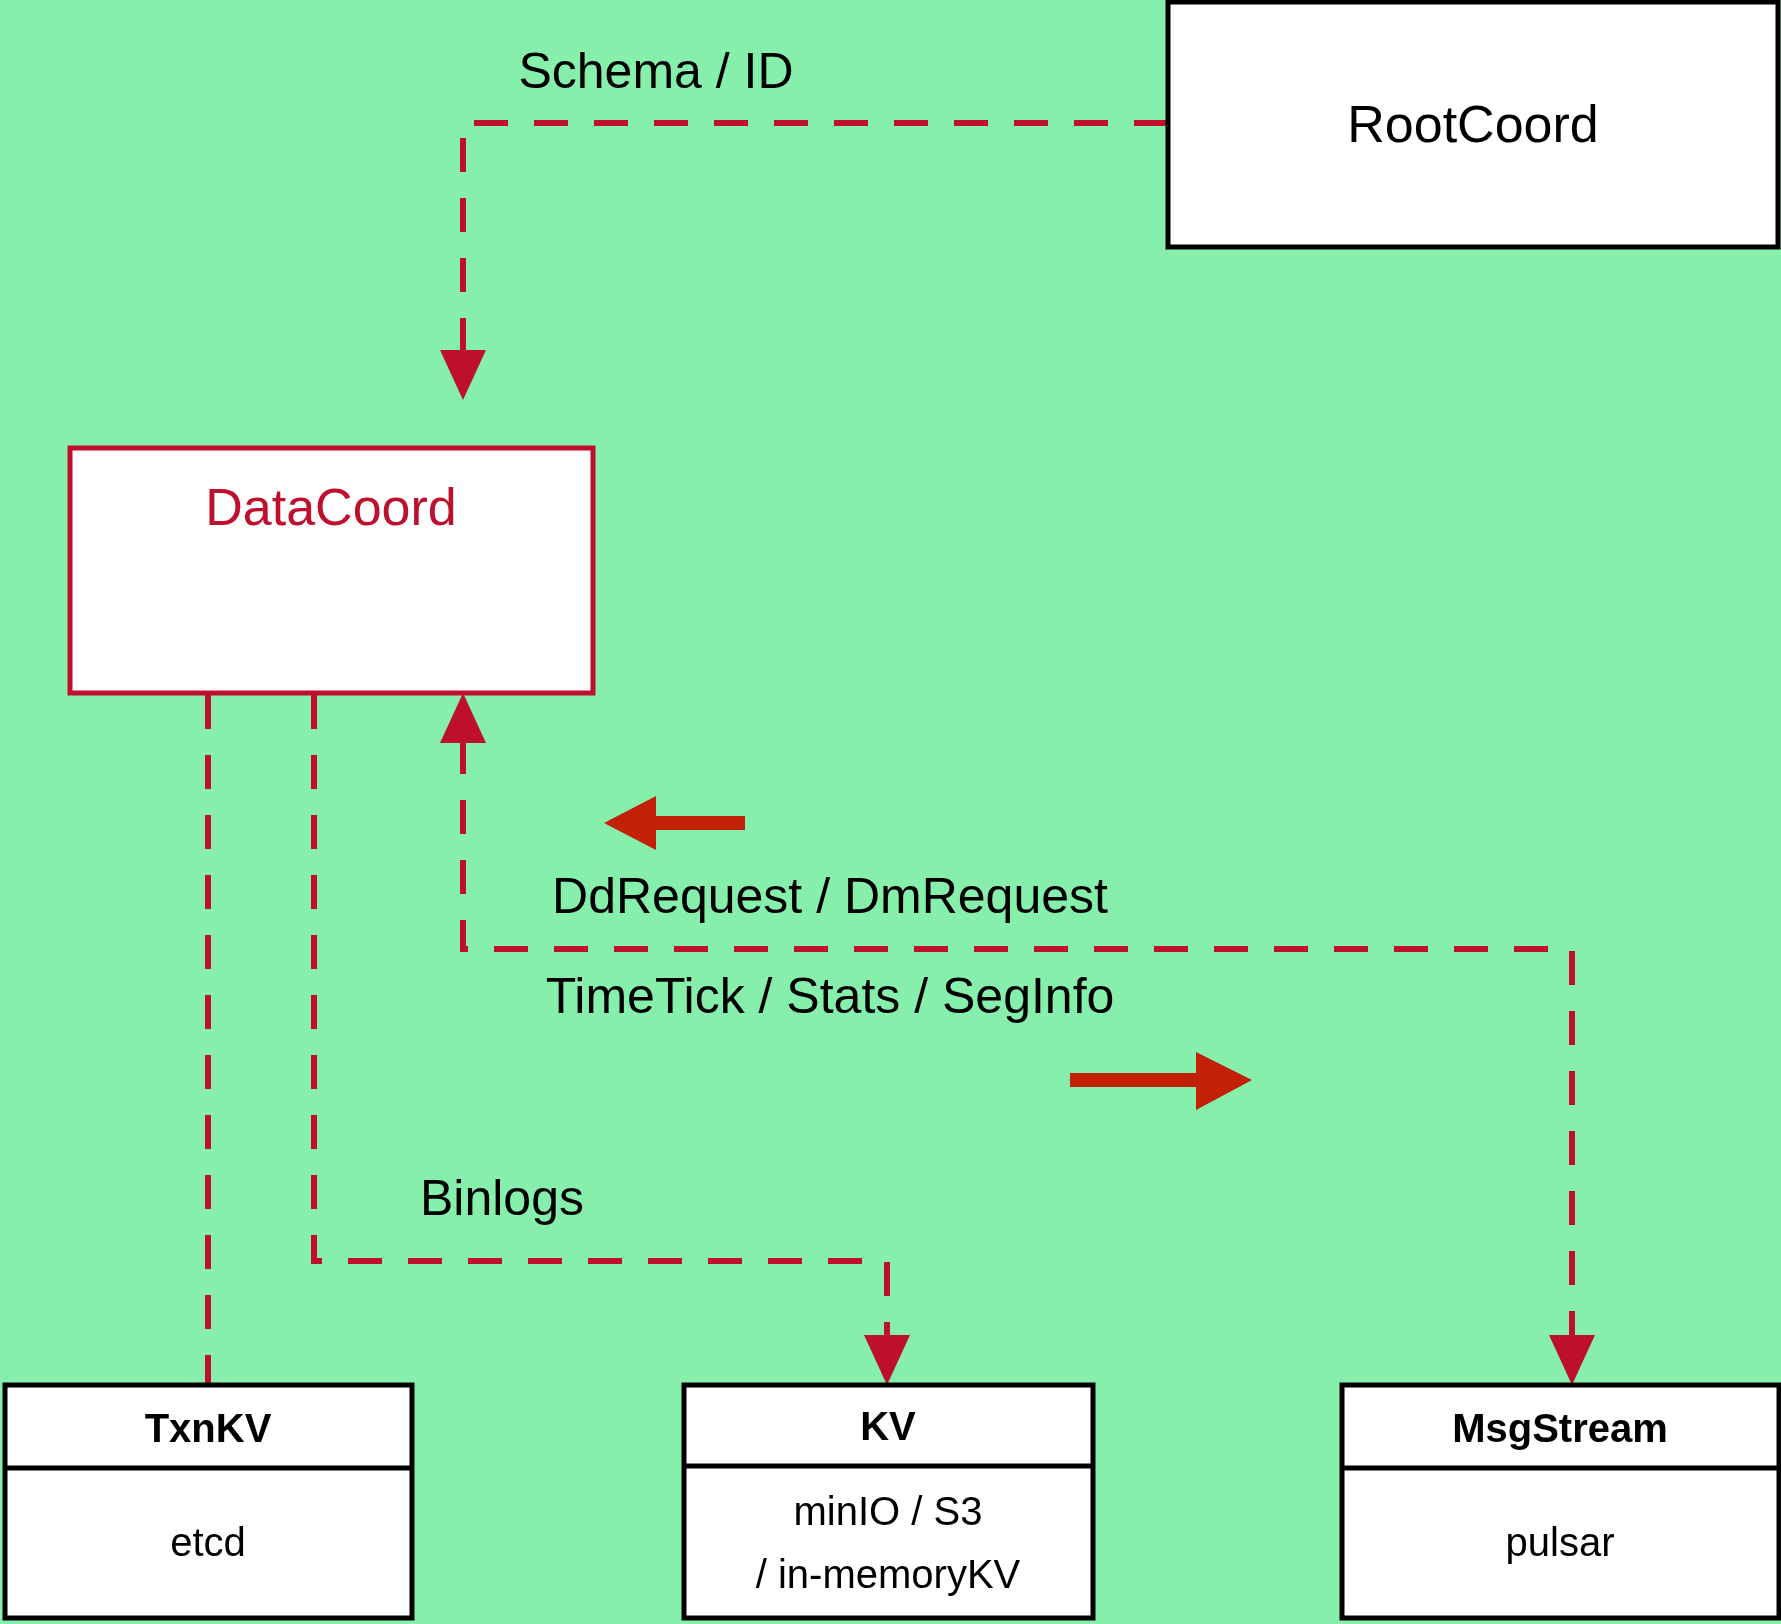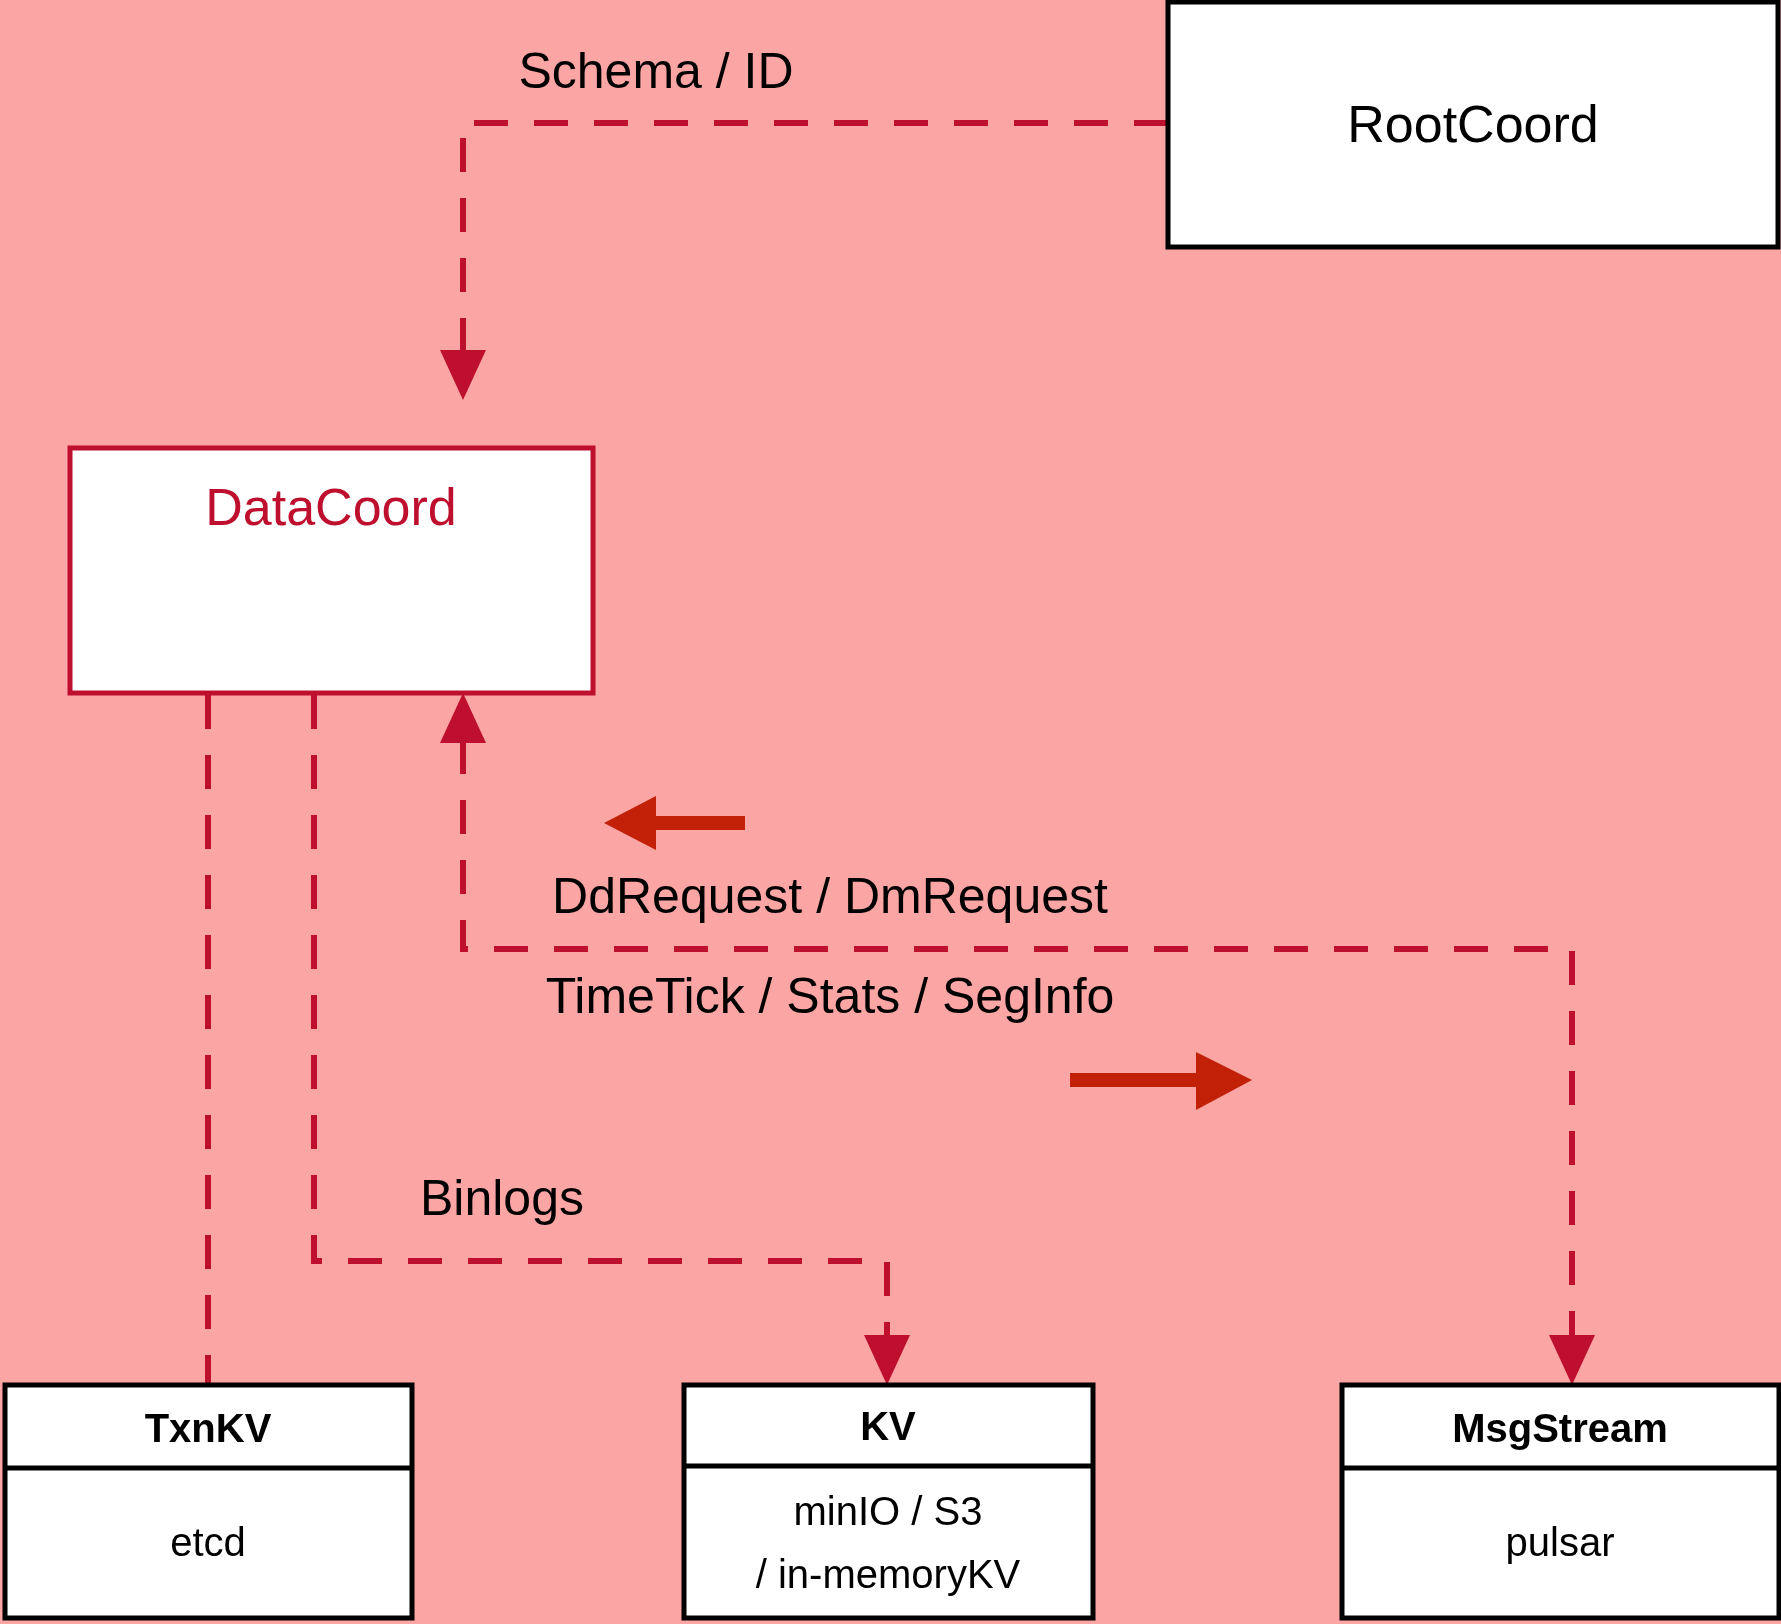--- a/index.html
+++ b/index.html
@@ -4,21 +4,21 @@
 <style>
   html, body {
     margin: 0;
     padding: 0;
     background: #ffffff;
   }
   #canvas {
     position: relative;
     width: 1781px;
     height: 1624px;
-    background: #fca5a5;
+    background: #86efac;
     font-family: "Liberation Sans", sans-serif;
     overflow: hidden;
   }
   #canvas svg {
     position: absolute;
     top: 0;
     left: 0;
     width: 1781px;
     height: 1624px;
   }

